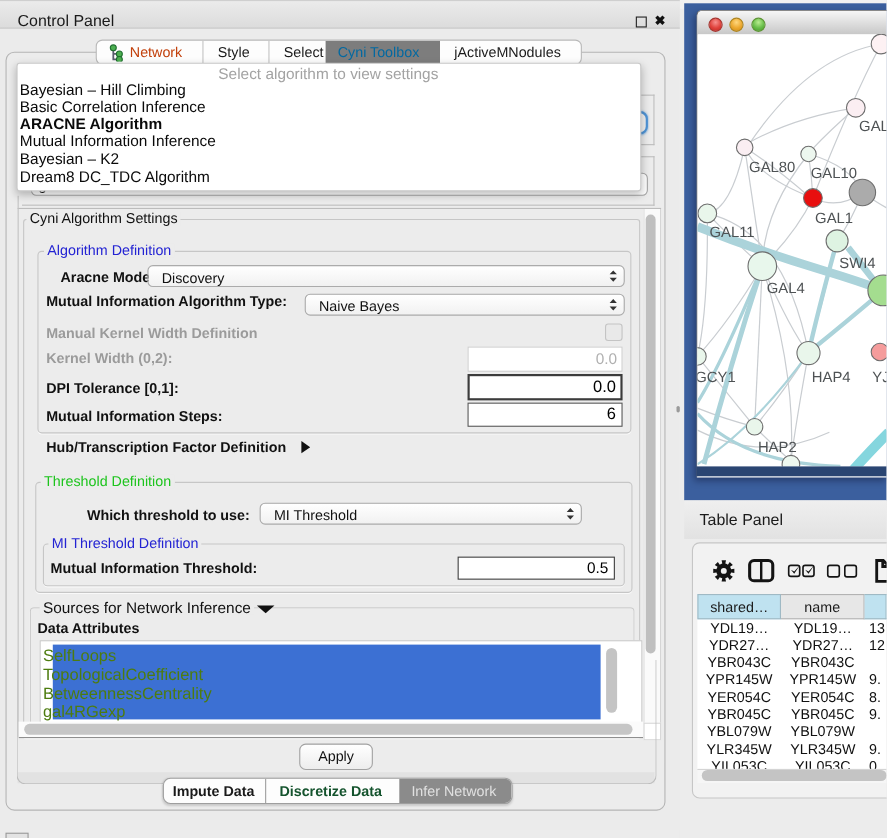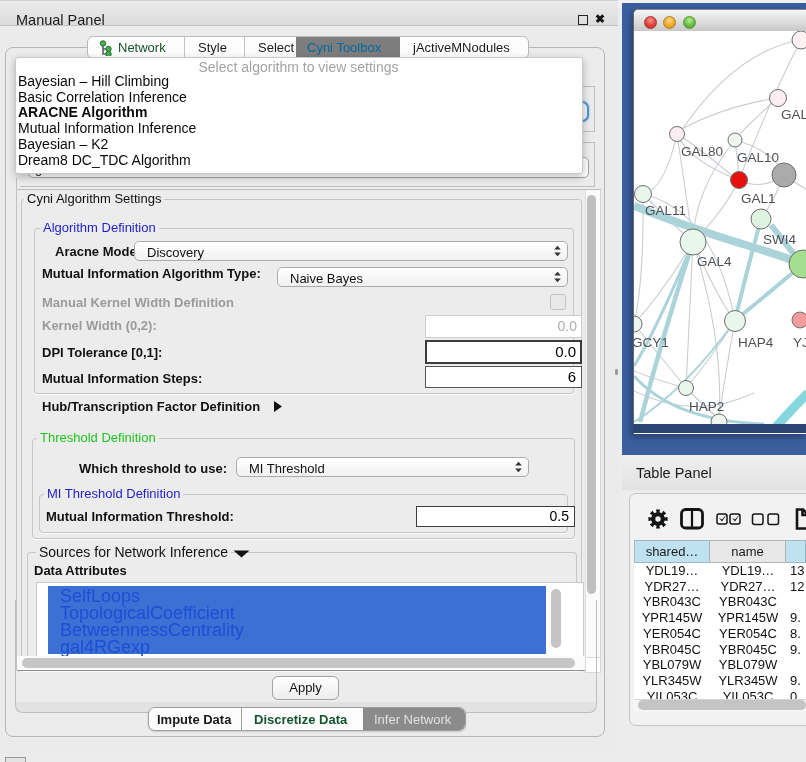--- a/index.html
+++ b/index.html
@@ -10,43 +10,43 @@
   .bold{font-weight:bold;}
   .gray{color:#9b9b9b;}
   .groupbox{position:absolute;border:1px solid #c6c6c6;border-radius:4px;
             box-shadow:inset 0 0 0 0 #fff, 0 1px 0 rgba(255,255,255,.7);}
   .gtitle{position:absolute;background:#ececec;padding:0 3px;font-size:13px;line-height:13px;}
   .combo{position:absolute;background:linear-gradient(#ffffff,#f1f1f1);
          border:1px solid #ababab;border-radius:5px;
          font-size:13px;color:#111;}
   .combo .ctext{position:absolute;left:12px;top:2.5px;}
   .combo svg{position:absolute;right:5px;top:50%;margin-top:-6px;}
-  .tfield{position:absolute;background:#fff;font-size:14px;text-align:right;padding-left:16px;}
+  .tfield{position:absolute;background:#fff;font-size:14px;text-align:right;}
   .seg{position:absolute;top:0;bottom:0;}
 </style>
 </head>
 <body>
 
 <div class="abs" style="left:0;top:0;width:806px;height:8px;background:#f1f1f1;"></div>
 <div class="abs" style="left:1px;top:0;width:2px;height:5px;background:#8a8a8a;"></div>
 <div class="abs" style="left:0;top:8;width:618px;height:754px;background:#ebebeb;"></div>
 
 <div class="abs" style="left:0;top:8;width:618px;height:24px;background:linear-gradient(#ebebeb,#dcdcdc);border-bottom:1px solid #c2c2c2;border-top:1px solid #cfcfcf;"></div>
-<div class="abs" style="left:16px;top:12px;font-size:14.5px;color:#1a1a1a;">Manual Panel</div>
+<div class="abs" style="left:16px;top:12px;font-size:14.5px;color:#1a1a1a;">Control Panel</div>
 <div class="abs" style="left:578px;top:15px;width:8px;height:8px;border:1.5px solid #222;"></div>
 <div class="abs" style="left:595px;top:12px;font-size:12px;font-weight:bold;color:#111;">✖</div>
 
 <div class="abs" style="left:5px;top:47px;width:598px;height:688px;background:#ececec;border:1px solid #b5b5b5;border-radius:8px;"></div>
 
 <div class="abs" style="left:87px;top:36px;width:440px;height:21px;background:#fdfdfd;border:1px solid #b9b9b9;border-radius:6px;overflow:hidden;">
   <div class="seg" style="left:0;width:97px;"></div>
   <div class="seg" style="left:96px;width:1px;background:#c3c3c3;"></div>
   <div class="seg" style="left:156px;width:1px;background:#c3c3c3;"></div>
   <div class="seg" style="left:208px;width:104px;background:#7d7d7d;"></div>
-  <div class="abs" style="left:30px;top:3px;font-size:13px;color:#14532d;">Network</div>
+  <div class="abs" style="left:30px;top:3px;font-size:13px;color:#c2410c;">Network</div>
   <div class="abs" style="left:110px;top:3px;font-size:13px;color:#1a1a1a;">Style</div>
   <div class="abs" style="left:170px;top:3px;font-size:13px;color:#1a1a1a;">Select</div>
   <div class="abs" style="left:219px;top:3px;font-size:13px;color:#0369a1;">Cyni Toolbox</div>
   <div class="abs" style="left:325px;top:3px;font-size:13px;color:#1a1a1a;">jActiveMNodules</div>
   <svg class="abs" style="left:10px;top:2px;" width="16" height="17" viewBox="0 0 16 17">
     <path d="M5 5.5 L5 15 L10.5 15 M5 10 L10.5 10" stroke="#5a5e6e" stroke-width="1.6" fill="none"></path>
     <circle cx="5" cy="4.5" r="2.7" fill="#4caf50" stroke="#1e6e2e" stroke-width="1"></circle>
     <circle cx="10.5" cy="10" r="2.7" fill="#4caf50" stroke="#1e6e2e" stroke-width="1"></circle>
     <circle cx="10.5" cy="15" r="2.7" fill="#4caf50" stroke="#1e6e2e" stroke-width="1"></circle>
   </svg>
@@ -112,21 +112,21 @@
 <div class="groupbox" style="left:27px;top:552px;width:548px;height:110px;border-bottom:none;border-radius:4px 4px 0 0;"></div>
 <div class="gtitle" style="left:36px;top:545px;color:#111;font-size:14px;line-height:14px;">Sources for Network Inference</div>
 <svg class="abs" style="left:233px;top:550px;" width="17" height="8" viewBox="0 0 17 8">
     <path d="M0.5 0.5 L16.5 0.5 L8.5 7.5 Z" fill="#111"></path>
   </svg>
 
 <div class="abs lbl bold" style="left:34px;top:563px;">Data Attributes</div>
 
 <div class="abs" style="left:36px;top:582px;width:546px;height:74px;background:#fff;border:1px solid #c9c9c9;"></div>
 <div class="abs" style="left:48px;top:586px;width:498px;height:68px;background:#3c70d3;"></div>
-<div class="abs" style="left:60px;top:588px;font-size:18px;color:#1d4ed8;line-height:17px;">SelfLoops<br>TopologicalCoefficient<br>BetweennessCentrality<br>gal4RGexp</div>
+<div class="abs" style="left:39px;top:588px;font-size:15px;color:#4d7c0f;line-height:17px;">SelfLoops<br>TopologicalCoefficient<br>BetweennessCentrality<br>gal4RGexp</div>
 <div class="abs" style="left:551px;top:589px;width:10px;height:59px;background:#c4c4c4;border-radius:5px;"></div>
 
 <div class="abs" style="left:16px;top:178px;width:1px;height:492px;background:#c2c2c2;"></div>
 
 <div class="abs" style="left:17px;top:656px;width:568px;height:14px;background:#fbfbfb;border-bottom:1px solid #8f8f8f;"></div>
 <div class="abs" style="left:22px;top:658px;width:553px;height:10px;background:#c6c6c6;border-radius:5px;"></div>
 
 <div class="abs" style="left:585px;top:190px;width:14px;height:481px;background:#fafafa;border-left:1px solid #e0e0e0;border-right:1px solid #d5d5d5;"></div>
 <div class="abs" style="left:587px;top:195px;width:9px;height:399px;background:#bfbfbf;border-radius:5px;"></div>
 <div class="abs" style="left:585px;top:657px;width:14px;height:14px;background:#fff;border:1px solid #d8d8d8;"></div>

